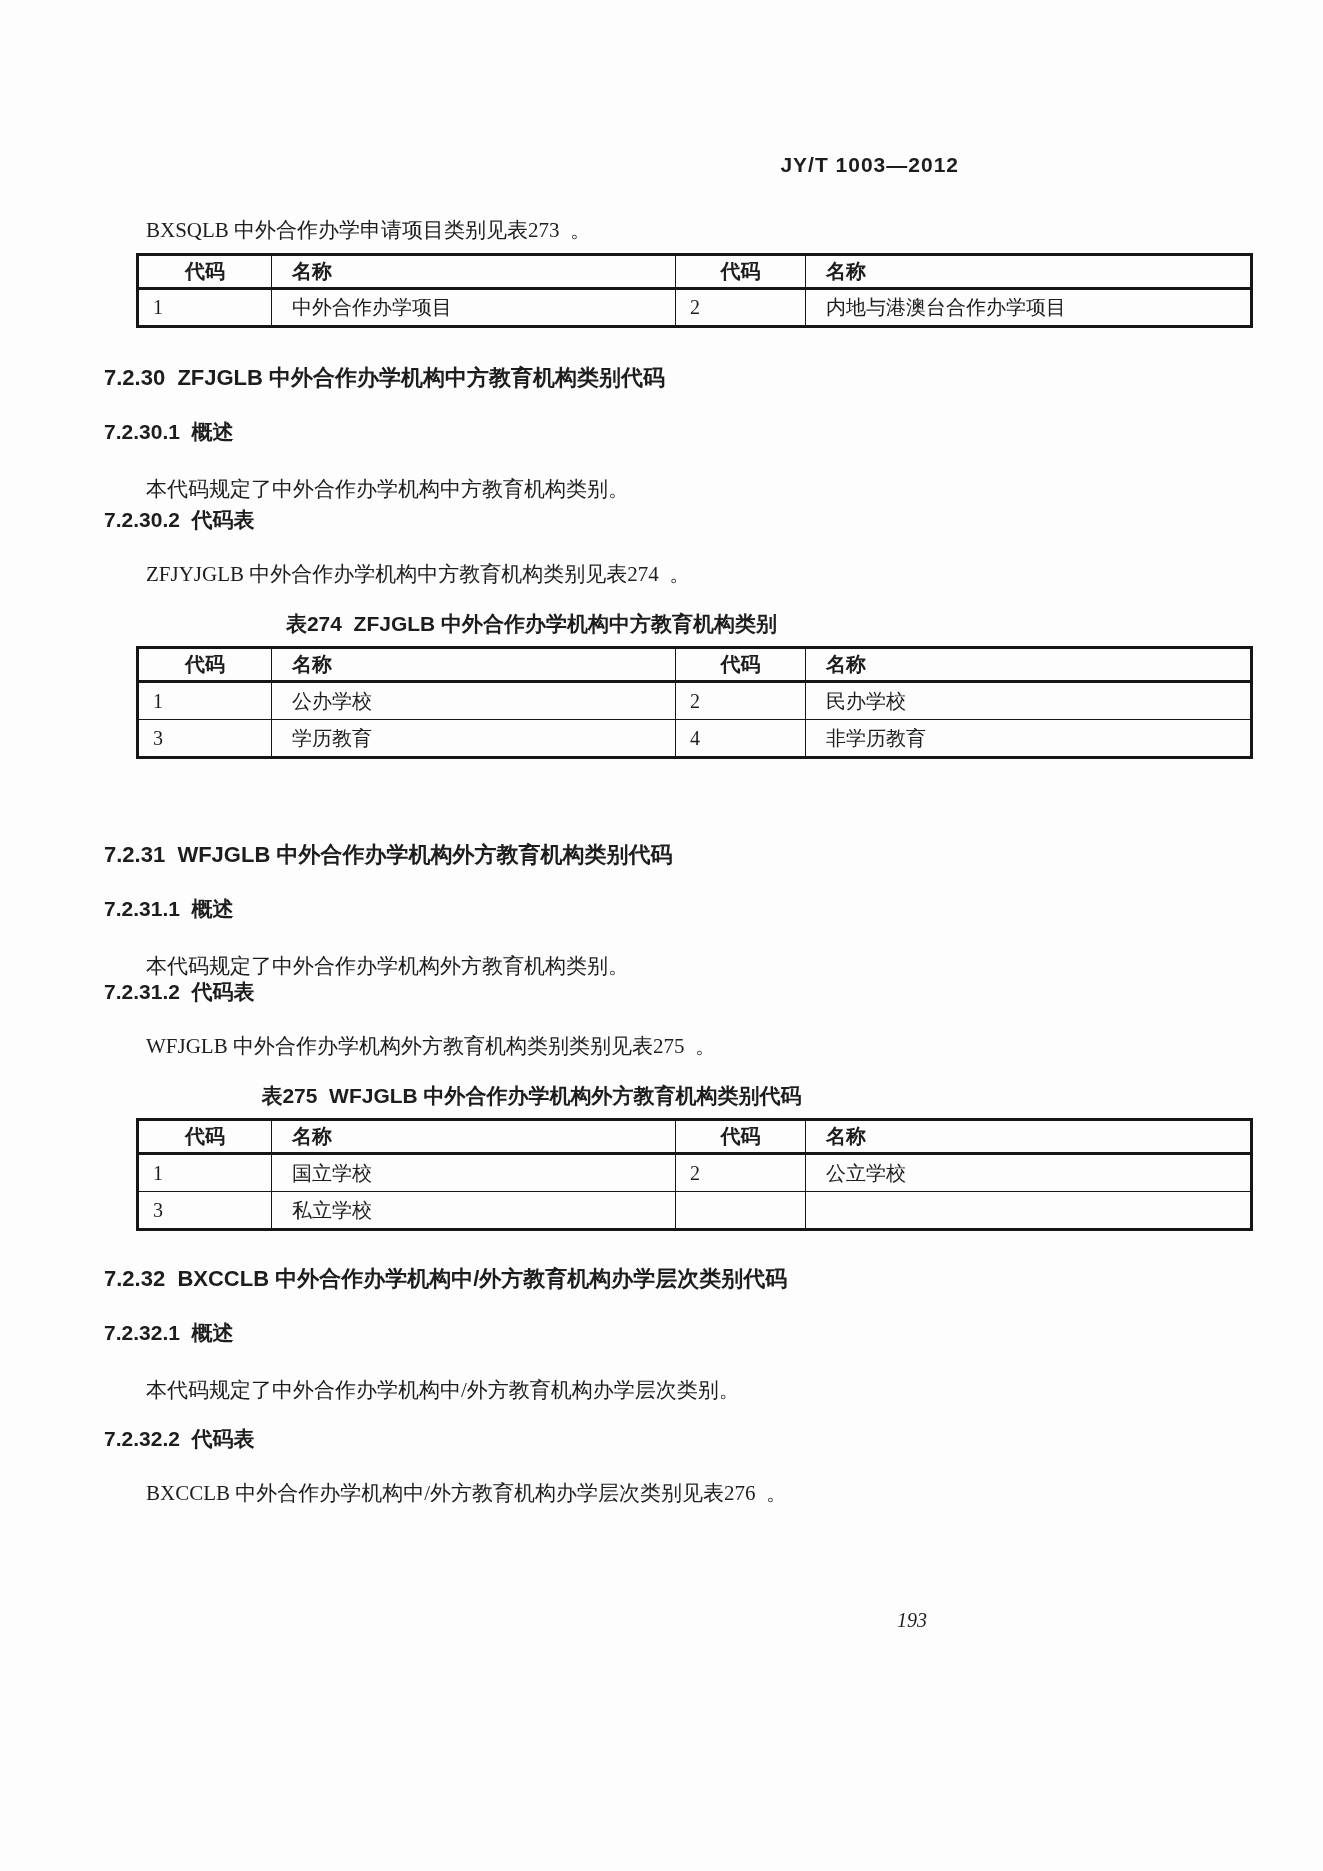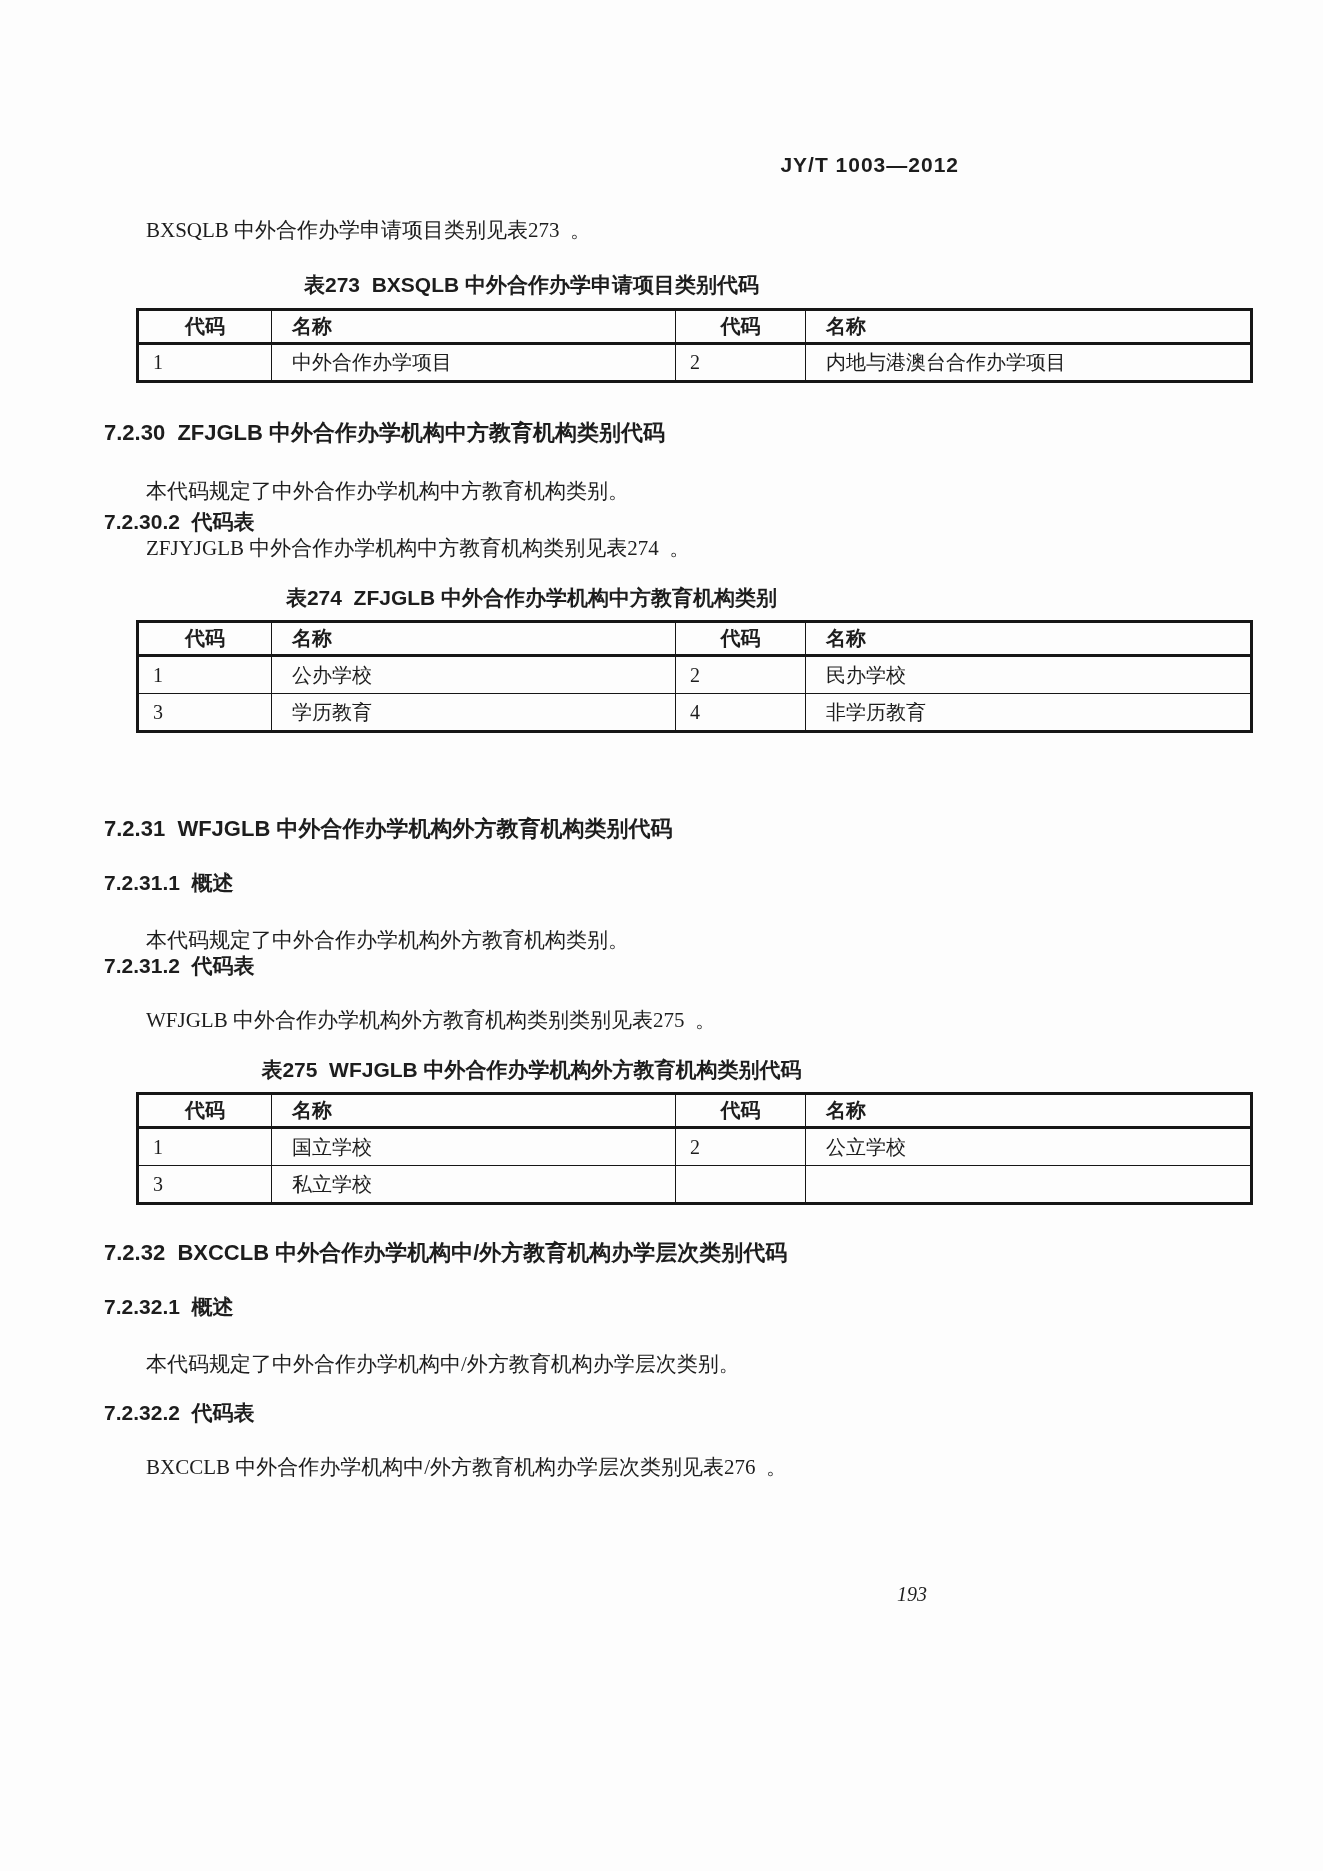--- a/index.html
+++ b/index.html
@@ -96,21 +96,20 @@
 </style>
 </head>
 <body>
 
 <div class="page">
 
   <div class="doc-code">JY/T 1003—2012</div>
 
   <div class="para" style="margin-top:40px">BXSQLB 中外合作办学申请项目类别见表273  。</div>
 
-  <div class="tbl-title" style="margin-top:29px">表273  BXSQLB 中外合作办学申请项目类别代码</div>
 
   <table class="code-table" style="margin-top:10px">
     <colgroup>
       <col style="width:134px">
         <col style="width:404px">
         <col style="width:130px">
         <col style="width:446px">
     </colgroup>
     <thead>
       <tr>
@@ -124,23 +123,24 @@
       <tr>
         <td class="cell-code">1</td>
         <td class="cell-name">中外合作办学项目</td>
         <td class="cell-code">2</td>
         <td class="cell-name">内地与港澳台合作办学项目</td>
       </tr>
     </tbody>
   </table>
 
   <div class="h2" style="margin-top:36px">7.2.30  ZFJGLB 中外合作办学机构中方教育机构类别代码</div>
+  <div class="h3" style="margin-top:27px">7.2.30.1  概述</div>
   <div class="para" style="margin-top:31px">本代码规定了中外合作办学机构中方教育机构类别。</div>
   <div class="h3" style="margin-top:5px">7.2.30.2  代码表</div>
-  <div class="para" style="">ZFJYJGLB 中外合作办学机构中方教育机构类别见表274  。</div>
+  <div class="para" style="margin-top:28px">ZFJYJGLB 中外合作办学机构中方教育机构类别见表274  。</div>
 
   <div class="tbl-title" style="margin-top:24px">表274  ZFJGLB 中外合作办学机构中方教育机构类别</div>
 
   <table class="code-table" style="margin-top:9px">
     <colgroup>
       <col style="width:134px">
         <col style="width:404px">
         <col style="width:130px">
         <col style="width:446px">
     </colgroup>

